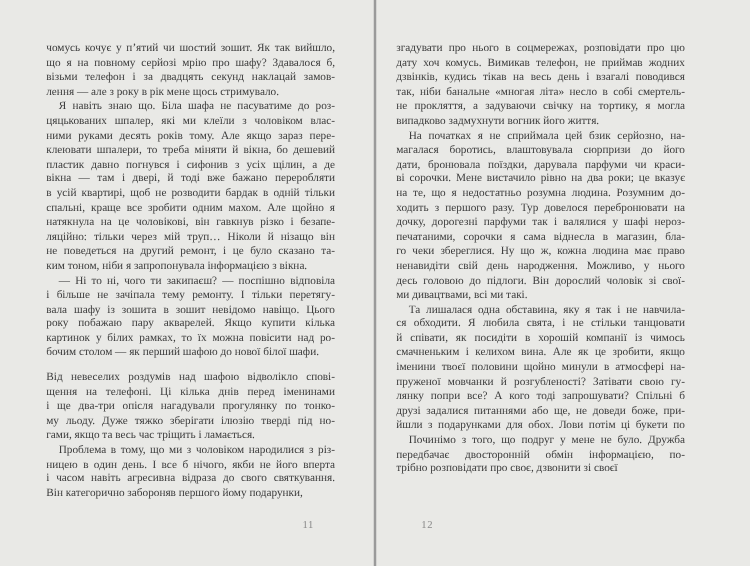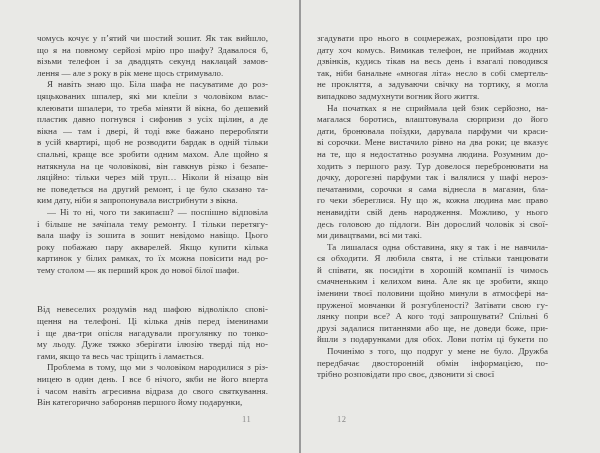--- a/index.html
+++ b/index.html
@@ -44,21 +44,21 @@
   .page-right .textcol { left: 31px; }
   .line {
     height: 11.6px;
     line-height: 11.6px;
     overflow: hidden;
     text-align: justify;
     text-align-last: justify;
   }
   .line.last { text-align-last: left; }
   .line.ind  { text-indent: 10px; }
-  .line.gap  { margin-top: 28px; }
+  .line.gap  { margin-top: 8px; }
   .pagenum {
     position: absolute;
     top: 414px;
     font-size: 8.5px;
     line-height: 10px;
     letter-spacing: 0.5px;
     color: var(--pagenum, #8a8a8a);
   }
   .pagenum-left  { left: 242px; }
   .pagenum-right { left: 51px; }
@@ -69,35 +69,36 @@
 <div class="spread">
 
   <div class="page page-left">
     <div class="textcol">
         <div class="line">чомусь кочує у п’ятий чи шостий зошит. Як так вийшло,</div>
         <div class="line">що я на повному серйозі мрію про шафу? Здавалося б,</div>
         <div class="line">візьми телефон і за двадцять секунд наклацай замов-</div>
         <div class="line last">лення — але з року в рік мене щось стримувало.</div>
         <div class="line ind">Я навіть знаю що. Біла шафа не пасуватиме до роз-</div>
         <div class="line">цяцькованих шпалер, які ми клеїли з чоловіком влас-</div>
+        <div class="line">ними руками десять років тому. Але якщо зараз пере-</div>
         <div class="line">клеювати шпалери, то треба міняти й вікна, бо дешевий</div>
         <div class="line">пластик давно погнувся і сифонив з усіх щілин, а де</div>
         <div class="line">вікна — там і двері, й тоді вже бажано переробляти</div>
         <div class="line">в усій квартирі, щоб не розводити бардак в одній тільки</div>
         <div class="line">спальні, краще все зробити одним махом. Але щойно я</div>
         <div class="line">натякнула на це чоловікові, він гавкнув різко і безапе-</div>
         <div class="line">ляційно: тільки через мій труп… Ніколи й нізащо він</div>
         <div class="line">не поведеться на другий ремонт, і це було сказано та-</div>
-        <div class="line last">ким дату, ніби я запропонувала вистрибнути з вікна.</div>
+        <div class="line last">ким тоном, ніби я запропонувала інформацією з вікна.</div>
         <div class="line ind">— Ні то ні, чого ти закипаєш? — поспішно відповіла</div>
         <div class="line">і більше не зачіпала тему ремонту. І тільки перетягу-</div>
         <div class="line">вала шафу із зошита в зошит невідомо навіщо. Цього</div>
         <div class="line">року побажаю пару акварелей. Якщо купити кілька</div>
         <div class="line">картинок у білих рамках, то їх можна повісити над ро-</div>
-        <div class="line last">тему столом — як перший крок до нової білої шафи.</div>
+        <div class="line last">бочим столом — як перший шафою до нової білої шафи.</div>
         <div class="line gap">Від невеселих роздумів над шафою відволікло спові-</div>
         <div class="line">щення на телефоні. Ці кілька днів перед іменинами</div>
         <div class="line">і ще два-три опісля нагадували прогулянку по тонко-</div>
         <div class="line">му льоду. Дуже тяжко зберігати ілюзію тверді під но-</div>
         <div class="line last">гами, якщо та весь час тріщить і ламається.</div>
         <div class="line ind">Проблема в тому, що ми з чоловіком народилися з різ-</div>
         <div class="line">ницею в один день. І все б нічого, якби не його вперта</div>
         <div class="line">і часом навіть агресивна відраза до свого святкування.</div>
         <div class="line last">Він категорично забороняв першого йому подарунки,</div>
       </div>

